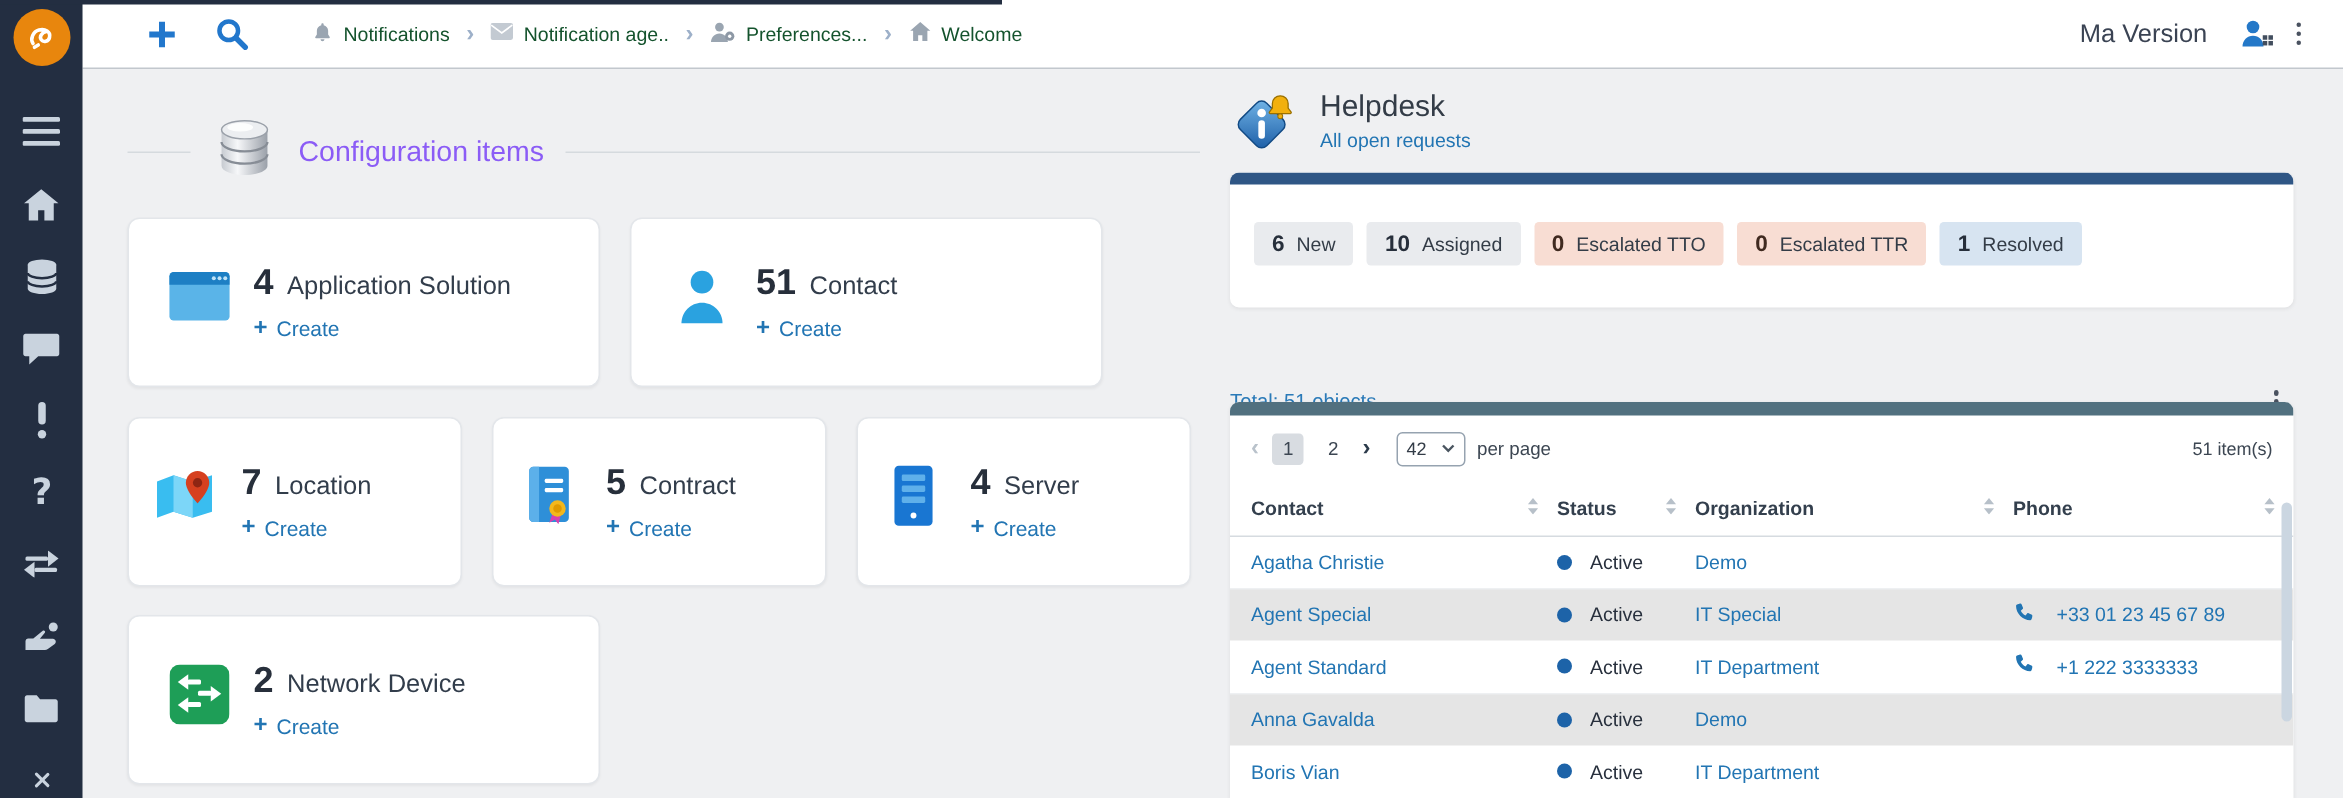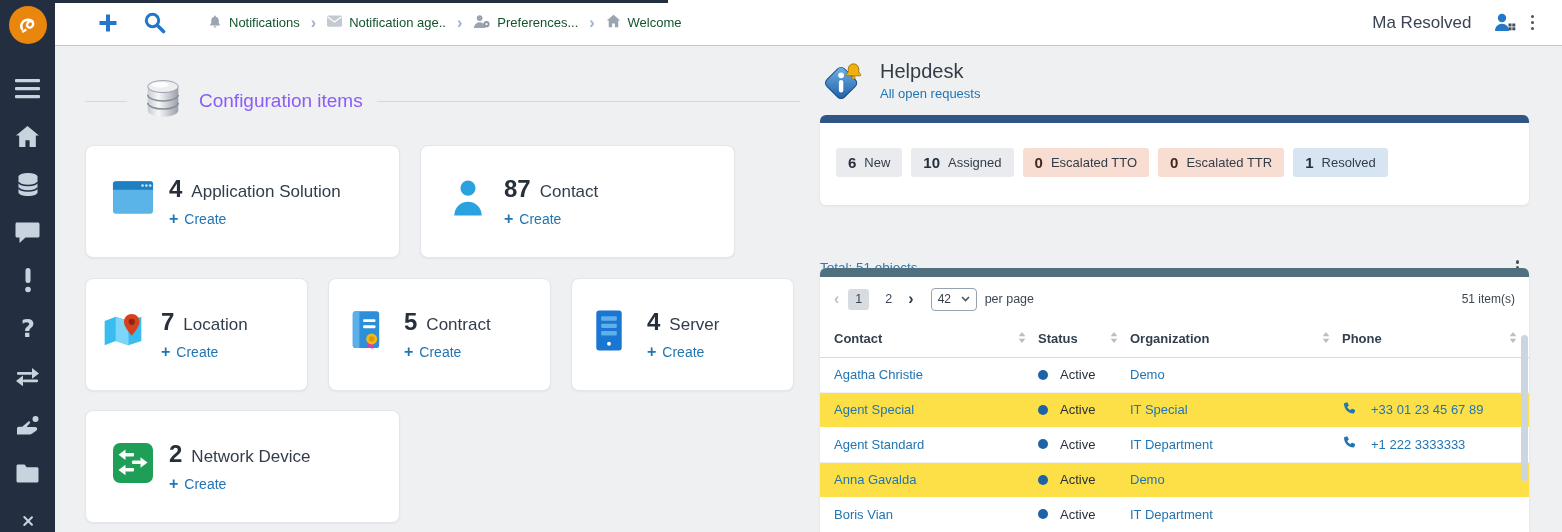--- a/index.html
+++ b/index.html
@@ -83,21 +83,21 @@
   .pp-select { margin-left: 17px; width: 46px; height: 23px; border: 1px solid #96a3b0; border-radius: 4px; display: flex; align-items: center; justify-content: space-between; padding: 0 6px; font-size: 12px; color: #333c47; cursor: pointer; background: #fff; }
   .pp-label { margin-left: 8px; }
   .pager .spacer { flex: 1; }
   .items-count { font-size: 12px; color: #3c4652; }
 
   table.data-table { width: 709px; border-collapse: collapse; table-layout: fixed; font-size: 13px; }
   .data-table th { height: 36px; text-align: left; font-weight: 600; color: #333f4d; border-bottom: 1px solid #d6dbe0; }
   .th-inner { display: flex; align-items: center; justify-content: space-between; padding-right: 12px; cursor: pointer; }
   .col-contact { width: 218px; } .col-status { width: 92px; } .col-org { width: 212px; } .col-phone { width: 187px; }
   .data-table td { height: 35px; border-bottom: 1px solid #eef0f2; }
-  .data-table tr.alt td { background: #fde047; border-bottom: none; }
+  .data-table tr.alt td { background: #e5e5e5; border-bottom: none; }
   .cell-pad { padding-left: 14px; }
   a.blue-link { color: #2275b3; text-decoration: none; cursor: pointer; }
   .status-cell { display: flex; align-items: center; gap: 12px; color: #28303d; }
   .status-dot { width: 10px; height: 10px; border-radius: 50%; background: #1d63a8; flex: none; }
   .phone-cell { display: flex; align-items: center; gap: 16px; }
   .table-scrollbar { position: absolute; right: 1px; top: 67px; width: 7px; height: 146px; background: #cbd6e1; border-radius: 4px; cursor: pointer; }
 </style>
 </head>
 <body>
 
@@ -219,21 +219,21 @@
       </span>
       <span class="crumb-sep">›</span>
       <span class="crumb">
         <span><svg width="15" height="14" viewBox="0 0 16 15">
             <path fill="#9aa5b1" d="M8 .8l7.2 6.2h-2.1v7.2h-3.6v-4.1H6.5v4.1H2.9V7H.8z"></path>
           </svg></span>
         <span>Welcome</span>
       </span>
     </nav>
   <div class="tb-spacer"></div>
-  <div class="version">Ma Resolved</div>
+  <div class="version">Ma Version</div>
   <button class="tb-btn tb-person">
     <svg width="23" height="19" viewBox="0 0 23 19">
       <circle cx="8" cy="5" r="4.2" fill="#2478c8"></circle>
       <path d="M1 18c0-4.1 3.1-7.2 7-7.2s7 3.1 7 7.2z" fill="#2478c8"></path>
       <g fill="#424e5e">
           <rect x="14.5" y="10.5" width="3" height="3"></rect>
           <rect x="18.3" y="10.5" width="3" height="3"></rect>
           <rect x="14.5" y="14.3" width="3" height="3"></rect>
           <rect x="18.3" y="14.3" width="3" height="3"></rect>
         </g>
@@ -293,21 +293,21 @@
         </div>
         <div class="card wide">
           <span class="card-icon">
             <svg width="34" height="40" viewBox="0 0 36 40">
               <circle cx="18" cy="9.5" r="8" fill="#2aa2e0"></circle>
               <path d="M3.5 38.5c0-8 6.5-14.5 14.5-14.5s14.5 6.5 14.5 14.5z" fill="#2aa2e0"></path>
             </svg>
           </span>
           <span class="card-body">
             <span class="card-top">
-              <span class="card-count">87</span>
+              <span class="card-count">51</span>
               <span class="card-label">Contact</span>
             </span>
             <span class="card-create"><b>+</b>Create</span>
           </span>
         </div>
       </div>
     <div class="cards-row row-1" id="cards-row-1">
         <div class="card narrow">
           <span class="card-icon">
             <svg width="44" height="40" viewBox="0 0 48 40">

